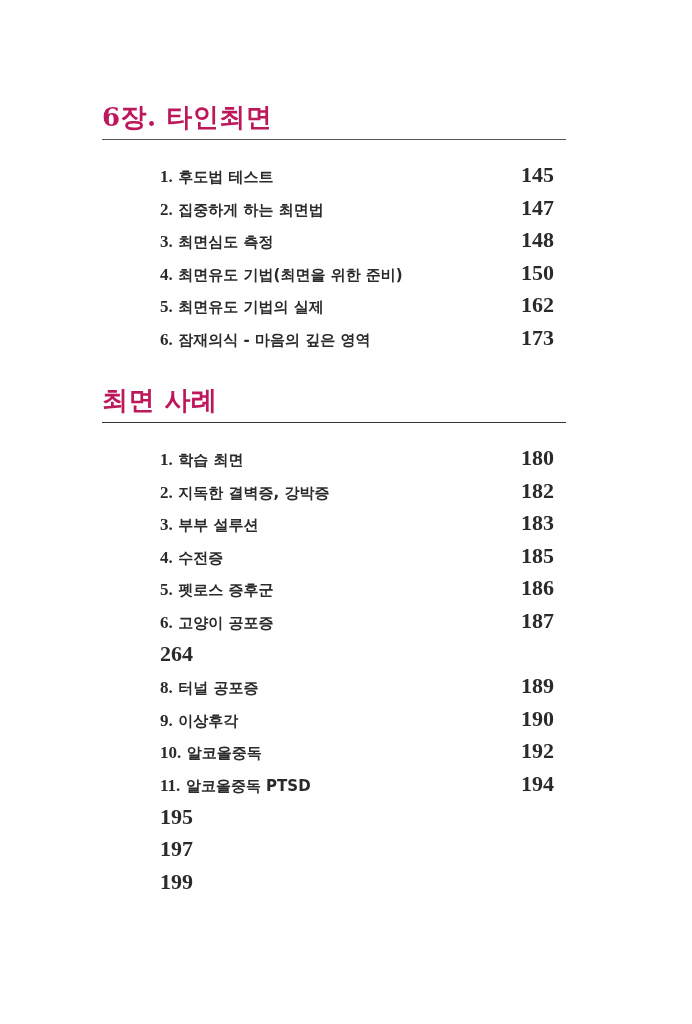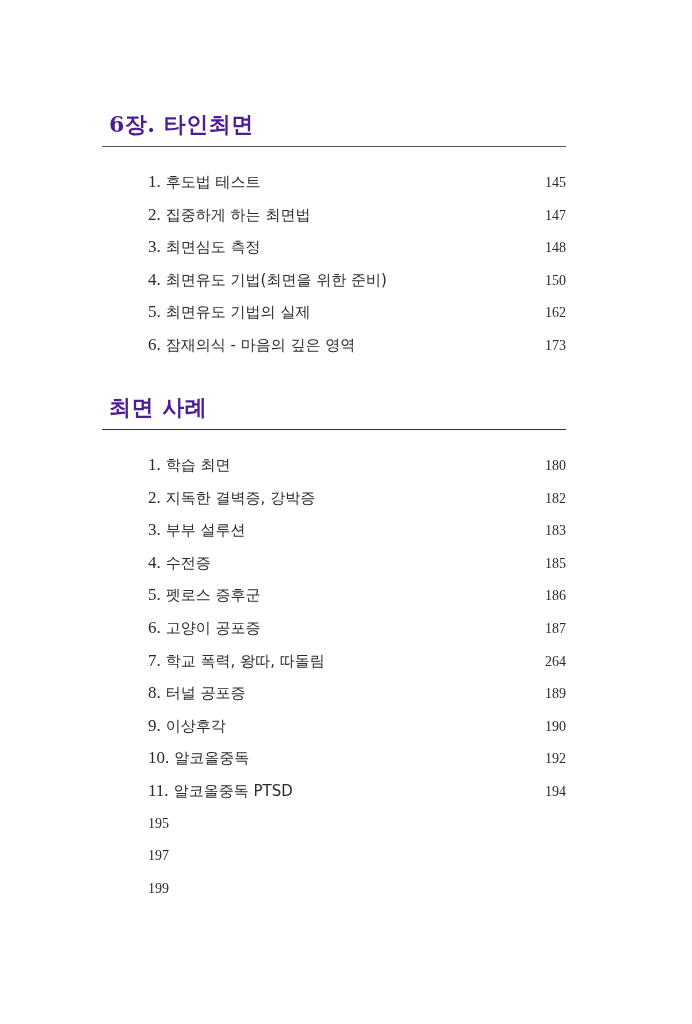--- a/index.html
+++ b/index.html
@@ -1,26 +1,26 @@
 <!DOCTYPE html>
 <html><head>
   <meta charset="utf-8">
   <style>
     html, body { margin: 0; padding: 0; background: #ffffff; }
     body { width: 692px; height: 1024px; position: relative; overflow: hidden;
       font-family: "DejaVu Serif", "Liberation Serif", serif; color: #222; }
     .section { position: absolute; left: 102px; width: 464px; }
-    .heading { font-size: 22px; font-weight: bold; color: #4c1d95; margin: 7px;
+    .heading { font-size: 26px; font-weight: bold; color: #be185d; margin: 0;
       line-height: 28px; letter-spacing: 0.5px; }
     .rule { height: 1px; background: #333; margin-top: 8px; }
     .rule.light { background: #555; }
-    .items { list-style: none; margin: 0; padding: 0; margin-top: 19px; }
+    .items { list-style: none; margin: 12px; padding: 0; margin-top: 19px; font-weight: bold; }
     .item { display: flex; justify-content: space-between; align-items: baseline;
       padding-left: 46px; height: 32.6px; font-size: 16px; line-height: 32.6px; color: #2a2a2a; }
-    .item .num { font-family: "Liberation Serif", "DejaVu Serif", serif; font-size: 14px; }
+    .item .num { font-family: "Liberation Serif", "DejaVu Serif", serif; font-size: 22px; }
     .item .title { font-family: "DejaVu Sans", "Liberation Sans", sans-serif; font-size: 15px; }
     .item .num-prefix { font-family: "Liberation Serif", serif; font-size: 17px; }
   </style>
 </head>
 <body>
 
 <div class="section" style="top:103px;">
   <h2 class="heading">6장. 타인최면</h2>
   <div class="rule light"></div>
   <ul class="items">
@@ -73,21 +73,20 @@
       </li>
     <li class="item">
         <span><span class="num-prefix">5.</span> <span class="title">펫로스 증후군</span></span>
         <span class="num">186</span>
       </li>
     <li class="item">
         <span><span class="num-prefix">6.</span> <span class="title">고양이 공포증</span></span>
         <span class="num">187</span>
       </li>
     <li class="item">
-        <span><span class="num-prefix">7.</span> <span class="title">학교 폭력, 왕따, 따돌림</span></span>
         <span class="num">264</span>
       </li>
     <li class="item">
         <span><span class="num-prefix">8.</span> <span class="title">터널 공포증</span></span>
         <span class="num">189</span>
       </li>
     <li class="item">
         <span><span class="num-prefix">9.</span> <span class="title">이상후각</span></span>
         <span class="num">190</span>
       </li>

